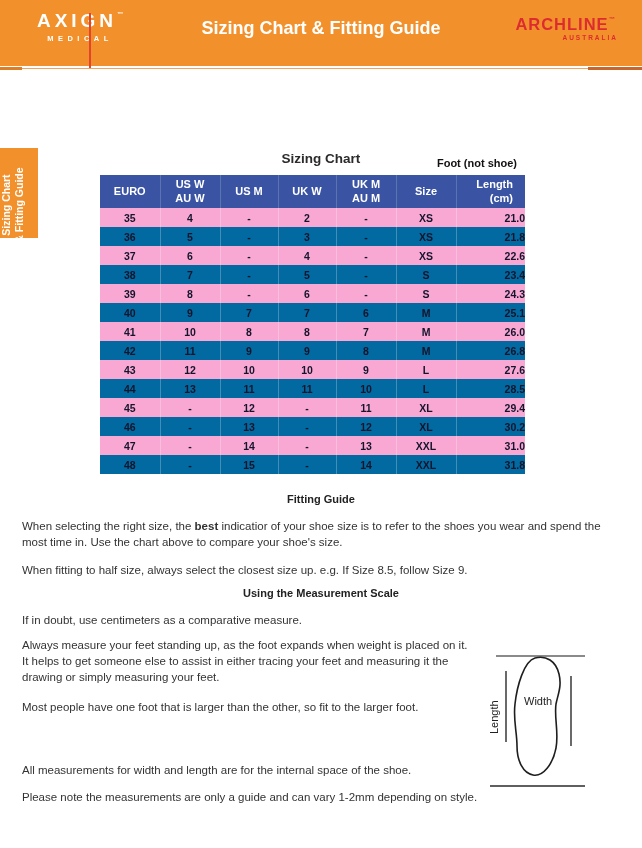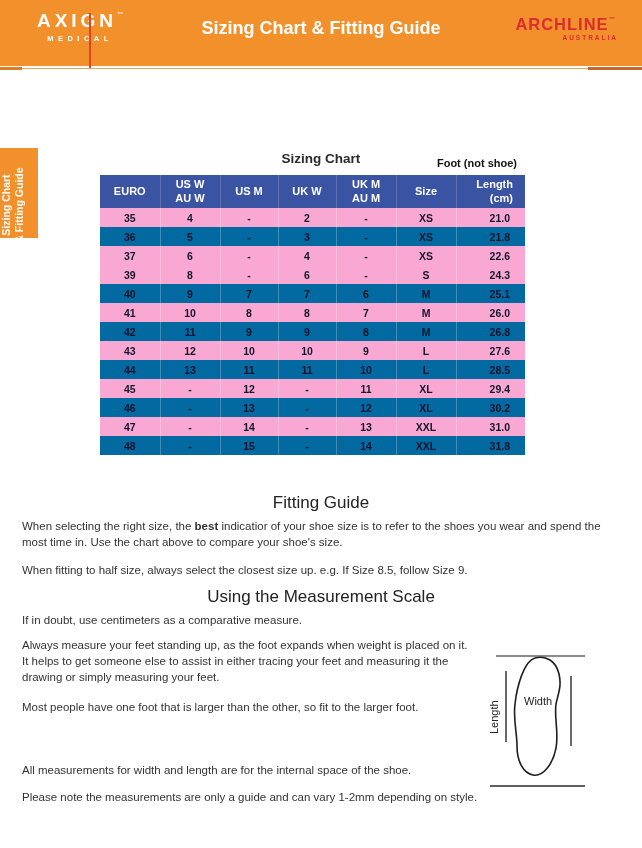--- a/index.html
+++ b/index.html
@@ -35,26 +35,26 @@
   .chart-title { position:absolute; left:0; right:0; top:151px; text-align:center; font-size:13.5px; font-weight:bold; color:#2b2b2b; }
   .foot-note { position:absolute; left:405px; top:157px; width:112px; text-align:right; font-size:11px; font-weight:bold; color:#111; }
 
   table.sizing { position:absolute; left:100px; top:175px; width:425px; border-collapse:collapse; table-layout:fixed;border-radius:28px; }
   col.c1{width:60px;} col.c2{width:60px;} col.c3{width:58px;} col.c4{width:58px;} col.c5{width:60px;} col.c6{width:60px;} col.c7{width:69px;}
   table.sizing th { background:#3A53A3; color:#fff; font-size:11px; font-weight:bold; height:33px; text-align:center; vertical-align:middle; line-height:1.25; border-left:1px solid rgba(255,255,255,0.18); }
   table.sizing th:first-child { border-left:none; }
   table.sizing th.col-length { text-align:right; padding-right:12px; }
   table.sizing td { height:19px; text-align:center; font-size:10.5px; font-weight:bold; color:#14142b; border-left:1px solid rgba(255,255,255,0.25); }
   table.sizing td:first-child { border-left:none; }
-  table.sizing td.col-length { text-align:right; padding-right:15px; }
+  table.sizing td.col-length { text-align:right; }
   tr.row-teal td { background:#f9a8d4; }
   tr.row-peri td { background:#0369a1; }
 
   
-  .sec-heading { position:absolute; left:0; right:0; text-align:center; font-size:17px; font-weight:normal; color:#222; }
+  .sec-heading { position:absolute; left:0; right:0; text-align:center; font-size:11px; font-weight:bold; color:#222; }
   .para { position:absolute; left:22px; font-size:11.5px; color:#333; line-height:1.4; }
 
   
   .foot-diagram { position:absolute; left:488px; top:646px; width:112px; height:148px; }
   .foot-diagram svg { display:block; }
   .diag-label { font-family:"Liberation Sans", sans-serif; font-size:11px; fill:#222; }
 </style>
 </head>
 <body>
 
@@ -147,20 +147,29 @@
         </tr>
         <tr class="row-teal">
           <td>37</td>
           <td>6</td>
           <td>-</td>
           <td>4</td>
           <td>-</td>
           <td>XS</td>
           <td class="col-length">22.6</td>
         </tr>
+        <tr class="row-peri">
+          <td>38</td>
+          <td>7</td>
+          <td>-</td>
+          <td>5</td>
+          <td>-</td>
+          <td>S</td>
+          <td class="col-length">23.4</td>
+        </tr>
         <tr class="row-teal">
           <td>39</td>
           <td>8</td>
           <td>-</td>
           <td>6</td>
           <td>-</td>
           <td>S</td>
           <td class="col-length">24.3</td>
         </tr>
         <tr class="row-peri">

